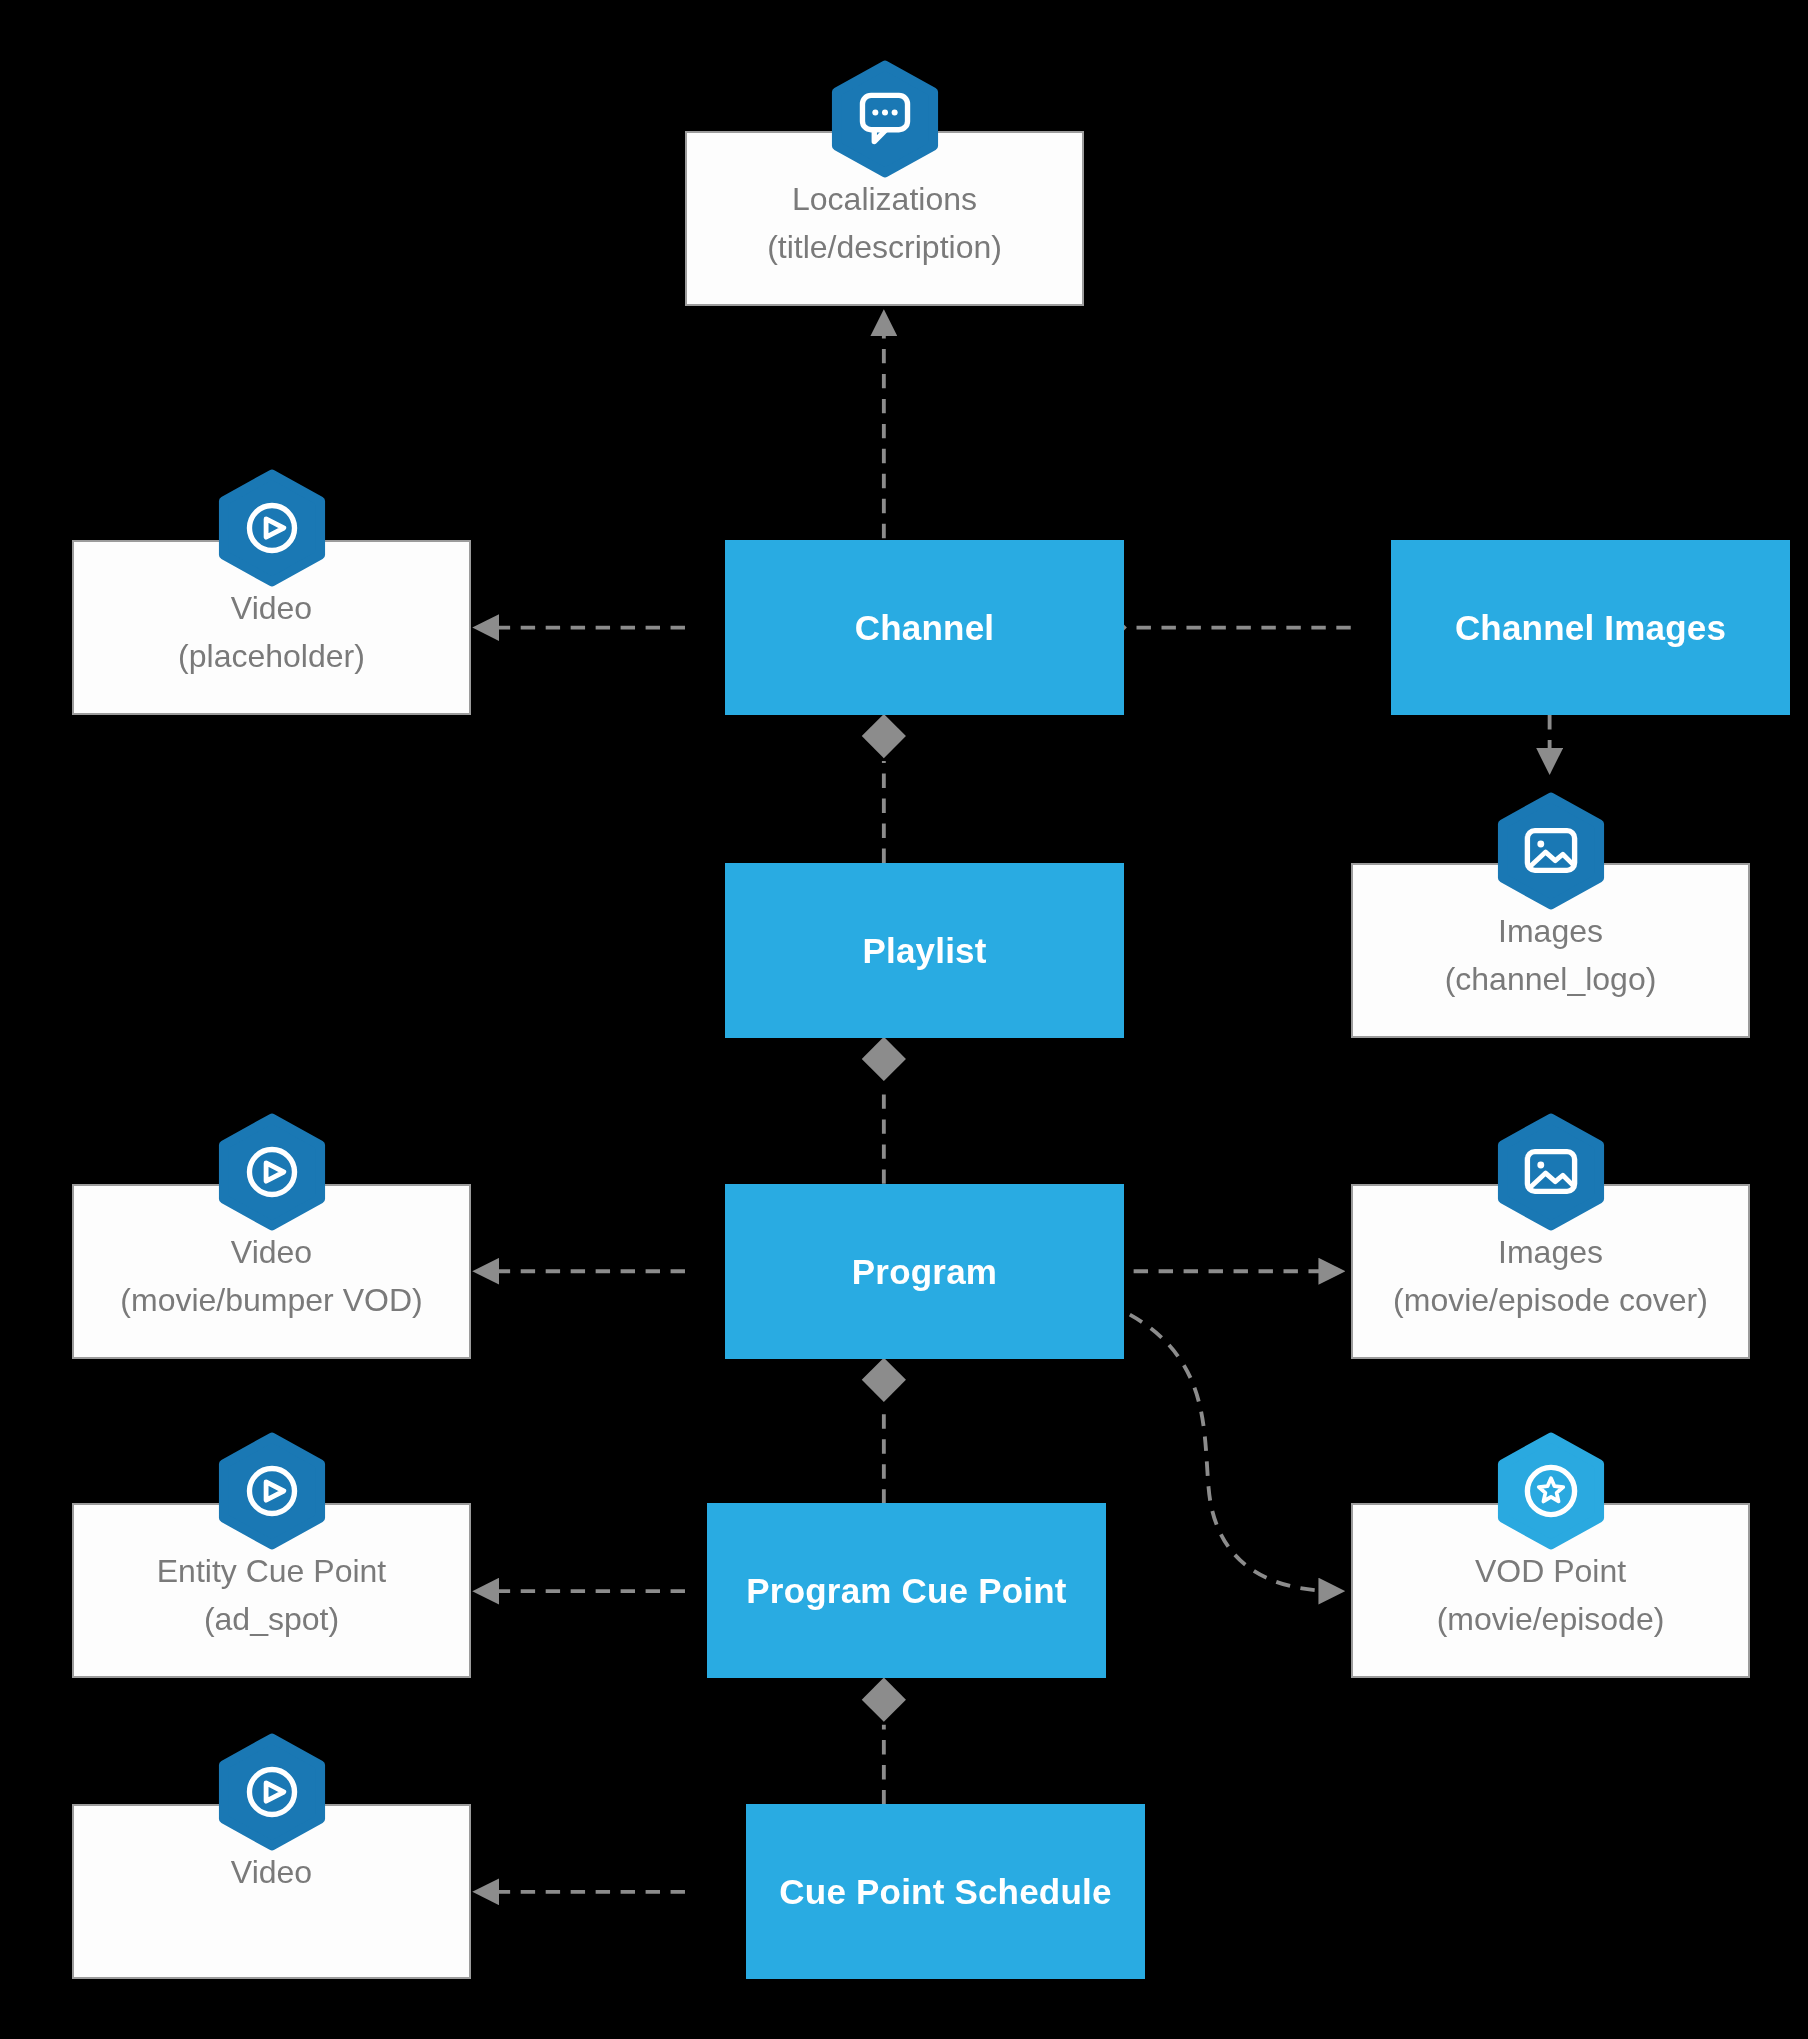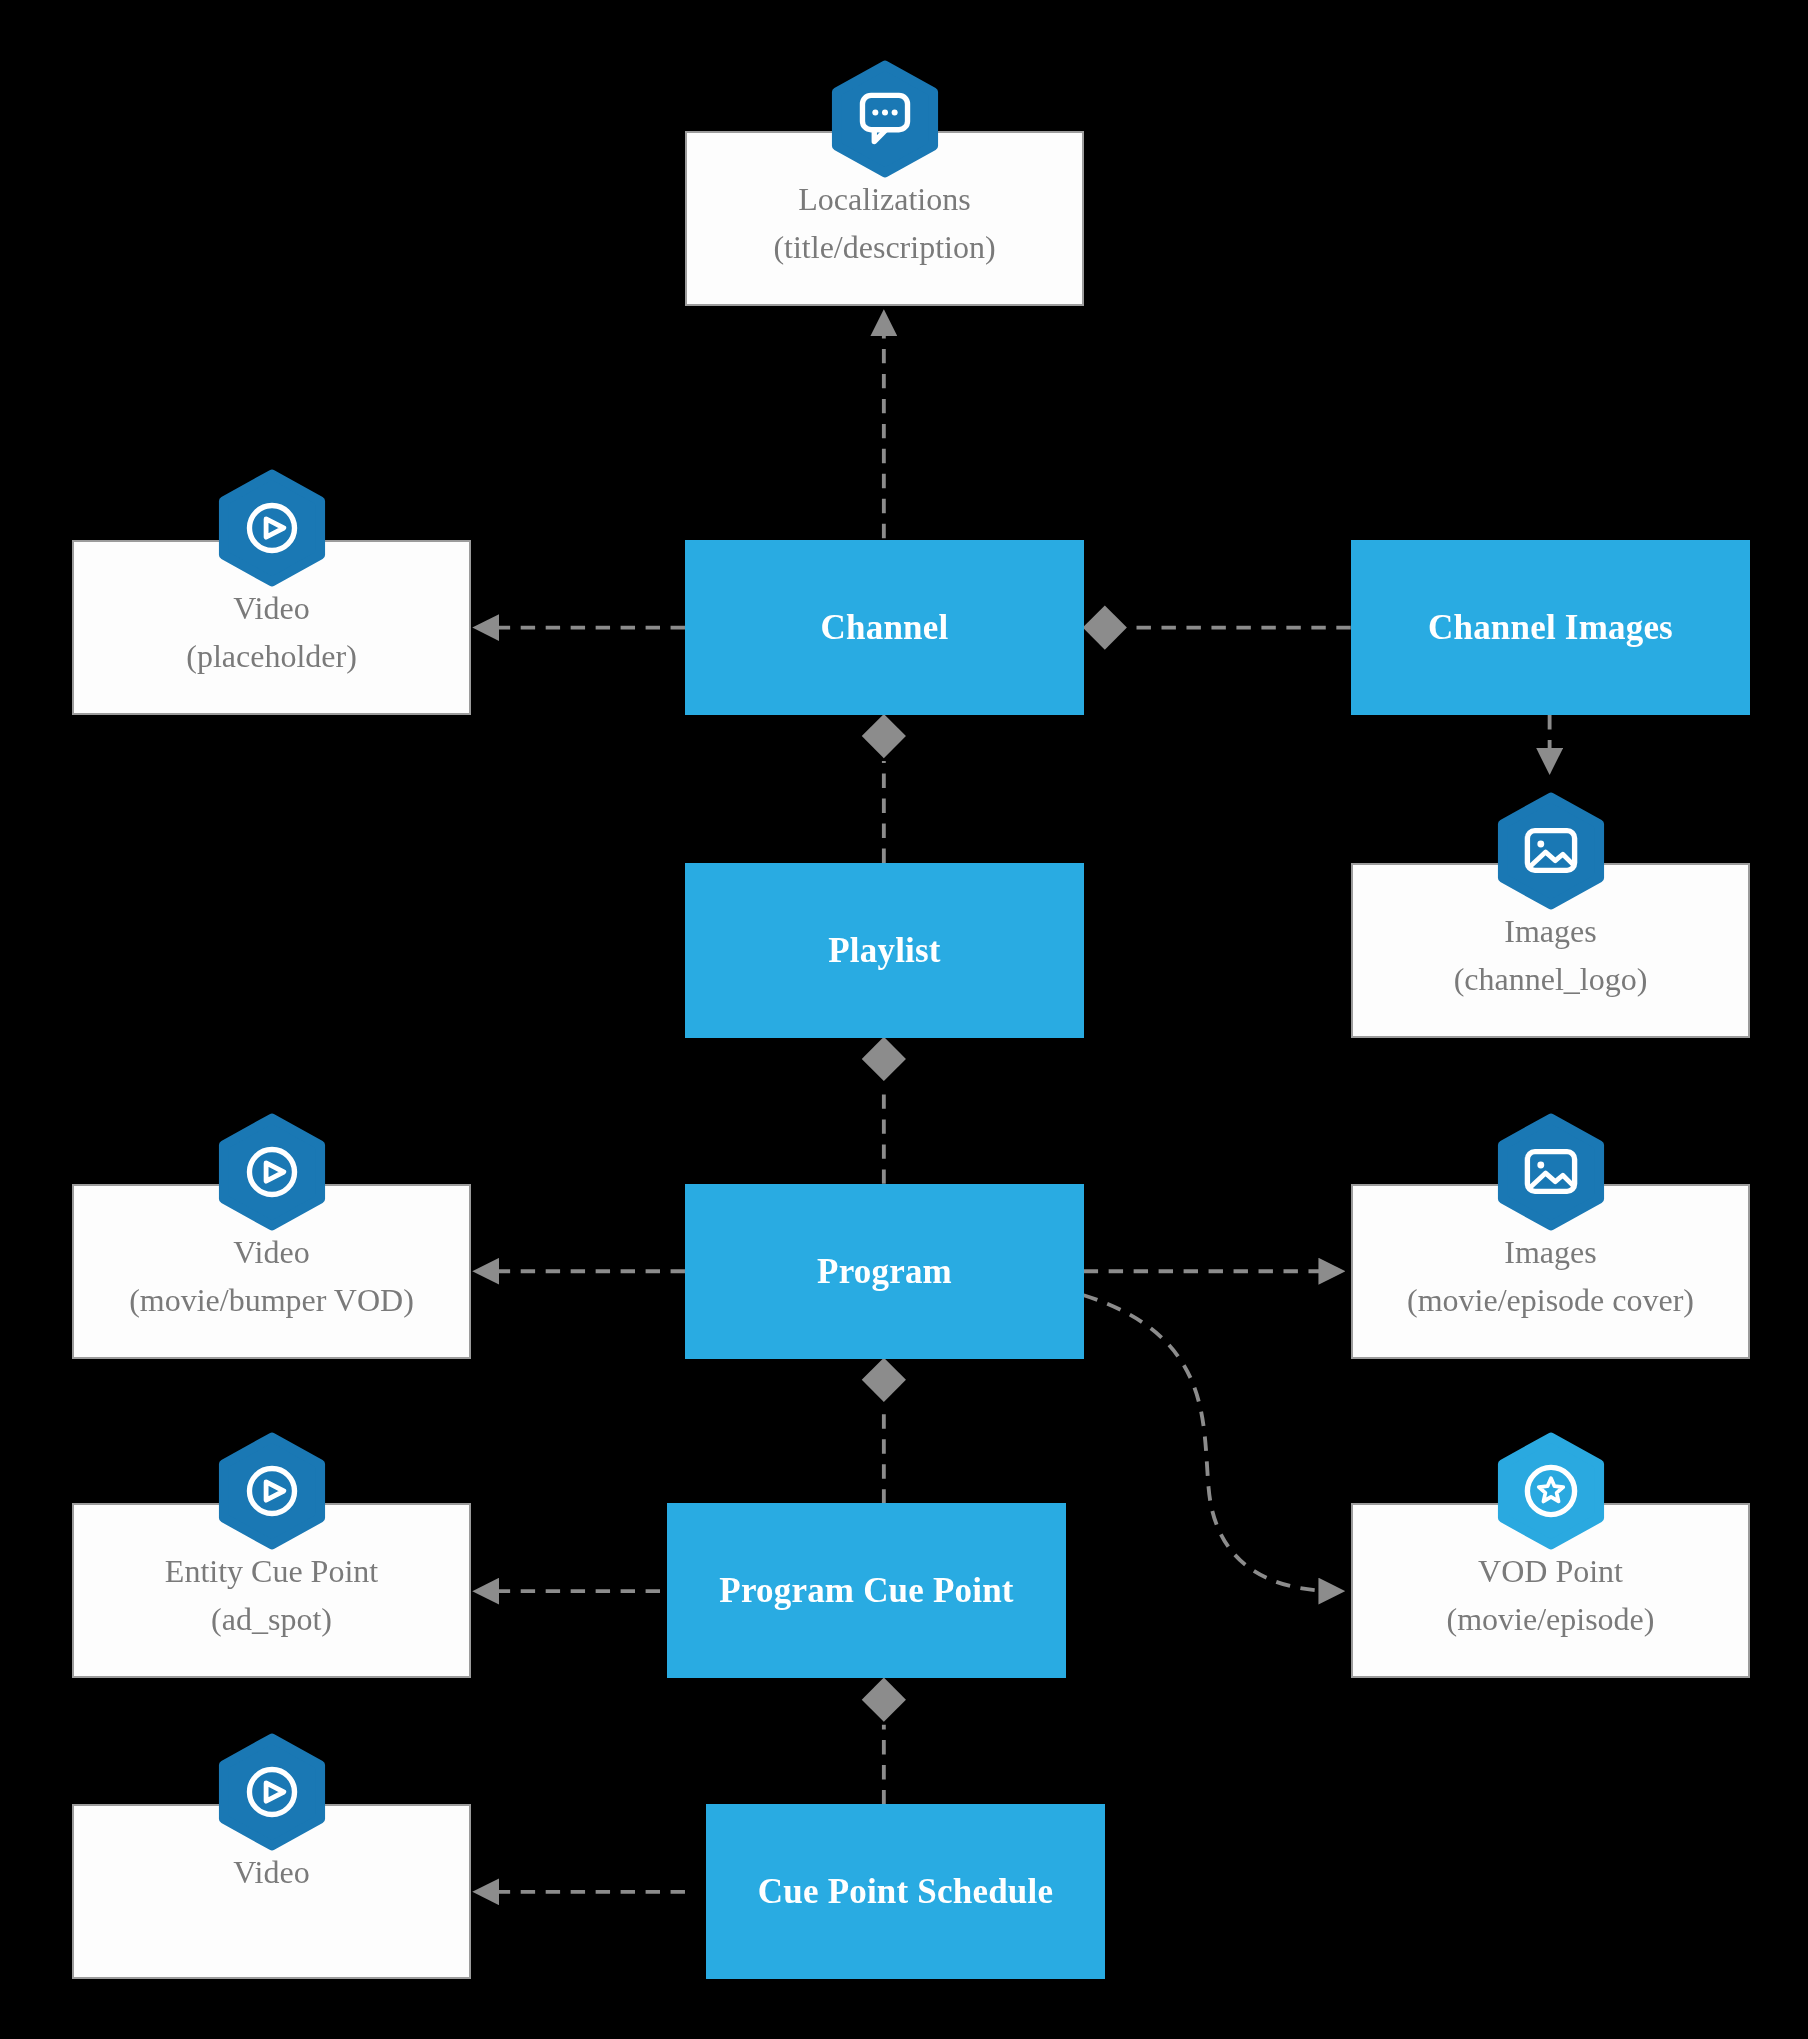--- a/index.html
+++ b/index.html
@@ -4,24 +4,24 @@
 <style>
   html,body{margin:0;padding:0;background:#000;}
   .canvas{
     position:relative;
     width:1809px;height:2040px;
     background:#000;
     font-family:"Liberation Sans", sans-serif;
     overflow:hidden;
   }
   .wires{position:absolute;left:0;top:0;z-index:1;pointer-events:none;}
-  .node{position:absolute;width:399px;height:175px;box-sizing:border-box;z-index:2;font-family:Liberation Serif, serif;}
+  .node{position:absolute;width:399px;height:175px;box-sizing:border-box;z-index:2;}
   .node.blue{
     background:#29abe2;
-    display:flex;align-items:center;justify-content:center;
+    display:flex;align-items:center;justify-content:center;margin-left:40px;
   }
   .node.blue .label{
     color:#ffffff;font-weight:700;font-size:35px;letter-spacing:0.2px;
   }
   .node.white{
     background:#fdfdfd;
     border:2.9px solid #9c9c9c;
     text-align:center;
     color:#7a7a7a;
     font-size:32px;

